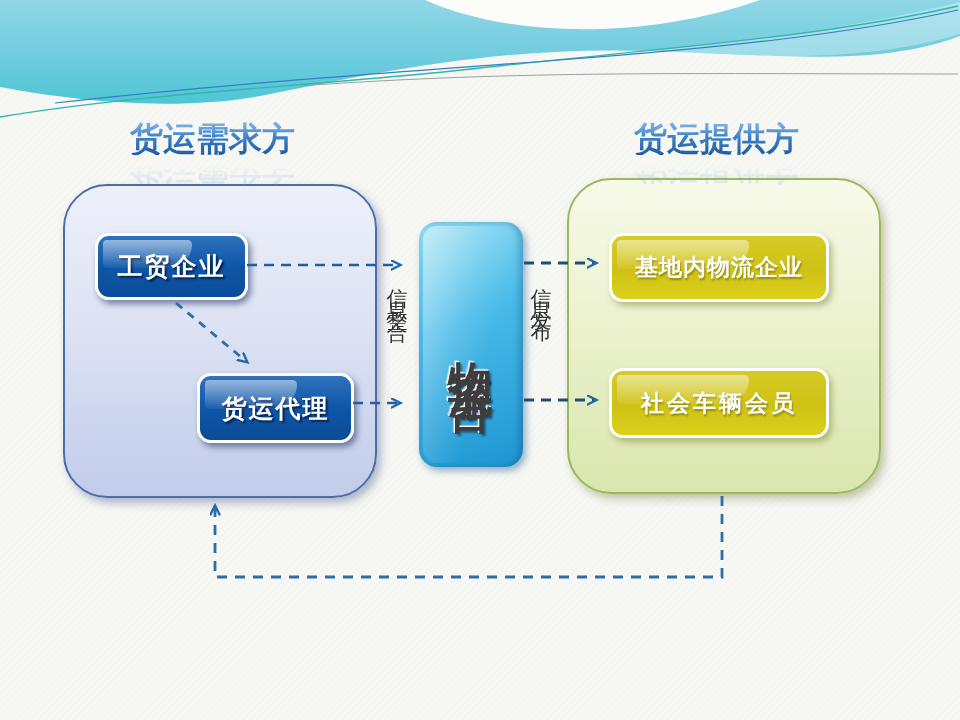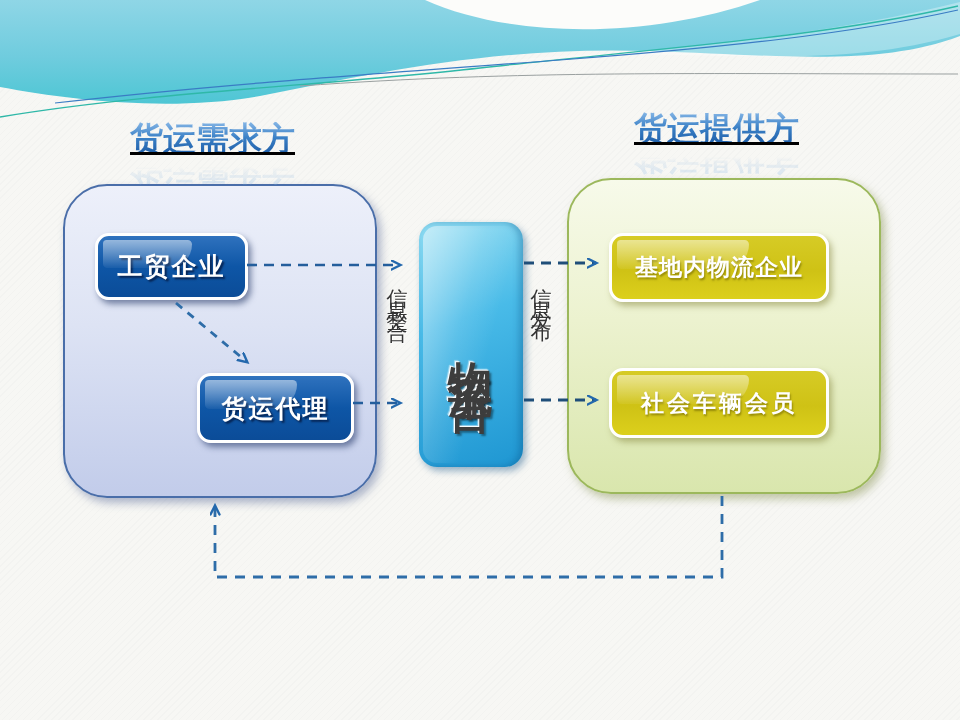--- a/index.html
+++ b/index.html
@@ -6,36 +6,36 @@
   .slide{
     position:relative; width:960px; height:720px; overflow:hidden;
     background:#F7F7F4;
     background-image:repeating-linear-gradient(135deg, rgba(120,130,140,.03) 0 1px, transparent 1px 5px);
     font-family:"DejaVu Sans","Liberation Sans",sans-serif;
   }
   .banner{position:absolute; left:0; top:0;}
   .connectors{position:absolute; left:0; top:0; pointer-events:none; z-index:30;}
 
   
-  .heading{position:absolute; font-size:33px; font-weight:bold; line-height:1; z-index:10;text-decoration:underline;}
+  .heading{position:absolute; font-size:33px; font-weight:bold; line-height:1; z-index:10;}
   .htext{display:block; color:#2E75B6; white-space:nowrap;}
   @supports (-webkit-background-clip:text){
     .htext{
       background:linear-gradient(180deg,#85B6E6 0%,#3A80C6 48%,#1D5CA6 100%);
       -webkit-background-clip:text; background-clip:text; color:transparent;
     }
   }
   .refl{
     position:absolute; left:0; top:calc(100% - 3px); transform:scaleY(-1);
     opacity:.28; filter:blur(.4px);
     -webkit-mask-image:linear-gradient(180deg, rgba(0,0,0,.85) 0%, transparent 55%);
             mask-image:linear-gradient(180deg, rgba(0,0,0,.85) 0%, transparent 55%);
   }
   .heading-left{left:130px; top:122px;}
-  .heading-right{left:634px; top:112px;}
+  .heading-right{left:634px; top:122px;}
 
   
   .container{position:absolute; border-radius:44px; z-index:5;}
   .container-demand{
     left:63px; top:184px; width:310px; height:310px;
     background:linear-gradient(180deg,#EDF0FA 0%,#DDE3F4 45%,#C2CCEA 100%);
     border:2px solid #4A6EA9;
     box-shadow:4px 5px 8px rgba(100,115,160,.5);
   }
   .container-provider{

